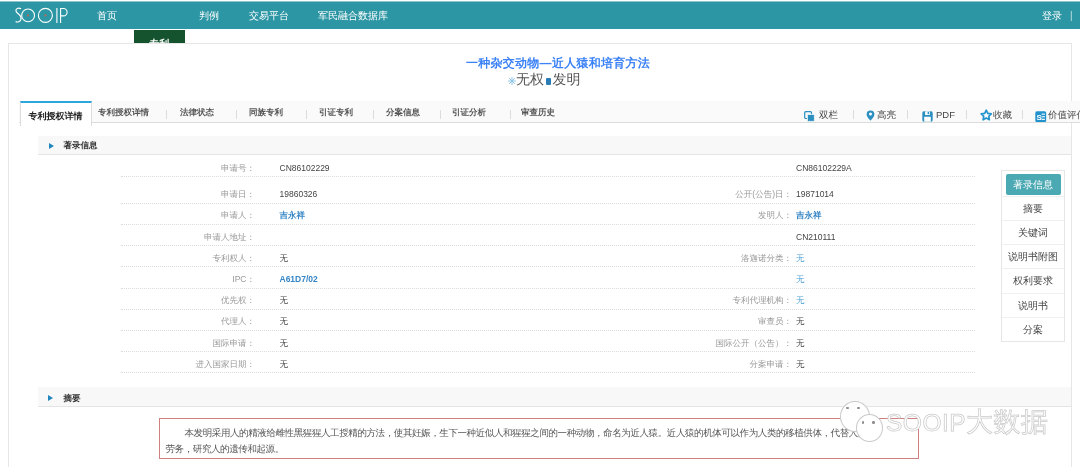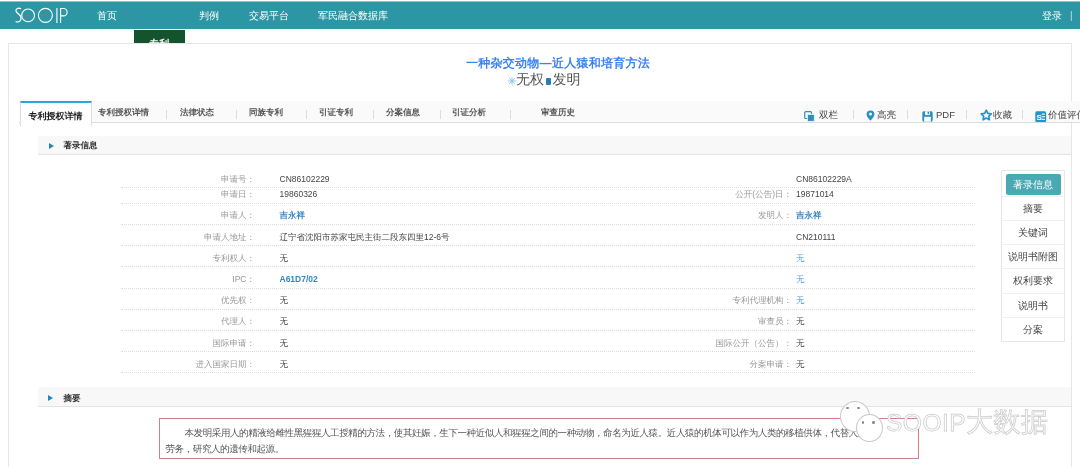--- a/index.html
+++ b/index.html
@@ -92,21 +92,21 @@
   <div class="tab" style="left:180px;">法律状态</div>
   <div class="tabdiv" style="left:236px;"></div>
   <div class="tab" style="left:249px;">同族专利</div>
   <div class="tabdiv" style="left:306px;"></div>
   <div class="tab" style="left:319px;">引证专利</div>
   <div class="tabdiv" style="left:373px;"></div>
   <div class="tab" style="left:386px;">分案信息</div>
   <div class="tabdiv" style="left:440px;"></div>
   <div class="tab" style="left:452px;">引证分析</div>
   <div class="tabdiv" style="left:510px;"></div>
-  <div class="tab" style="left:521px;margin-left:20px;">审查历史</div>
+  <div class="tab" style="left:521px;">审查历史</div>
 
   <div class="toolico" style="left:804px;top:108px;">
     <svg width="11" height="11" viewBox="0 0 11 11">
       <g>
         <rect x="0.7" y="0.7" width="6.8" height="6.8" rx="1" fill="none" stroke="#2b8fc0" stroke-width="1.2"></rect>
         <rect x="3.4" y="3.4" width="7" height="7" rx="1" fill="#2b8fc0" stroke="#fff" stroke-width="0.8"></rect>
       </g>
     </svg>
   </div>
   <div class="tool" style="left:819px;">双栏</div>
@@ -144,45 +144,45 @@
       <rect x="6.6" y="5.2" width="3.3" height="1.1" fill="#fff"></rect>
       <rect x="6.6" y="7.8" width="3.3" height="1.1" fill="#fff"></rect>
     </svg>
   </div>
   <div class="tool" style="left:1048px;">价值评估</div>
 
   <div class="band" style="top:136px;"></div>
   <div class="tri" style="left:49px;top:142.5px;"></div>
   <div class="bandtxt" style="left:63.5px;top:140px;">著录信息</div>
 
-  <div class="row" style="top:166px;">
+  <div class="row" style="top:155px;">
       <div class="lab l">申请号：</div>
       <div class="val l">CN86102229</div>
       <div class="val r">CN86102229A</div>
     </div>
   <div class="row" style="top:181.7px;">
       <div class="lab l">申请日：</div>
       <div class="val l">19860326</div>
       <div class="lab r">公开(公告)日：</div>
       <div class="val r">19871014</div>
     </div>
   <div class="row" style="top:202.9px;">
       <div class="lab l">申请人：</div>
       <div class="val l"><a class="lk">吉永祥</a></div>
       <div class="lab r">发明人：</div>
       <div class="val r"><a class="lk">吉永祥</a></div>
     </div>
   <div class="row" style="top:224.1px;">
       <div class="lab l">申请人地址：</div>
-      <div class="val l">辽宁省沈阳市苏家屯民主街二段东四里12-6号</div>
       <div class="val r">CN210111</div>
     </div>
   <div class="row" style="top:245.3px;">
       <div class="lab l">专利权人：</div>
       <div class="val l">无</div>
+      <div class="lab r">洛迦诺分类：</div>
       <div class="val r"><a class="lk2">无</a></div>
     </div>
   <div class="row" style="top:266.5px;">
       <div class="lab l">IPC：</div>
       <div class="val l"><a class="lk">A61D7/02</a></div>
       <div class="val r"><a class="lk2">无</a></div>
     </div>
   <div class="row" style="top:287.7px;">
       <div class="lab l">优先权：</div>
       <div class="val l">无</div>

